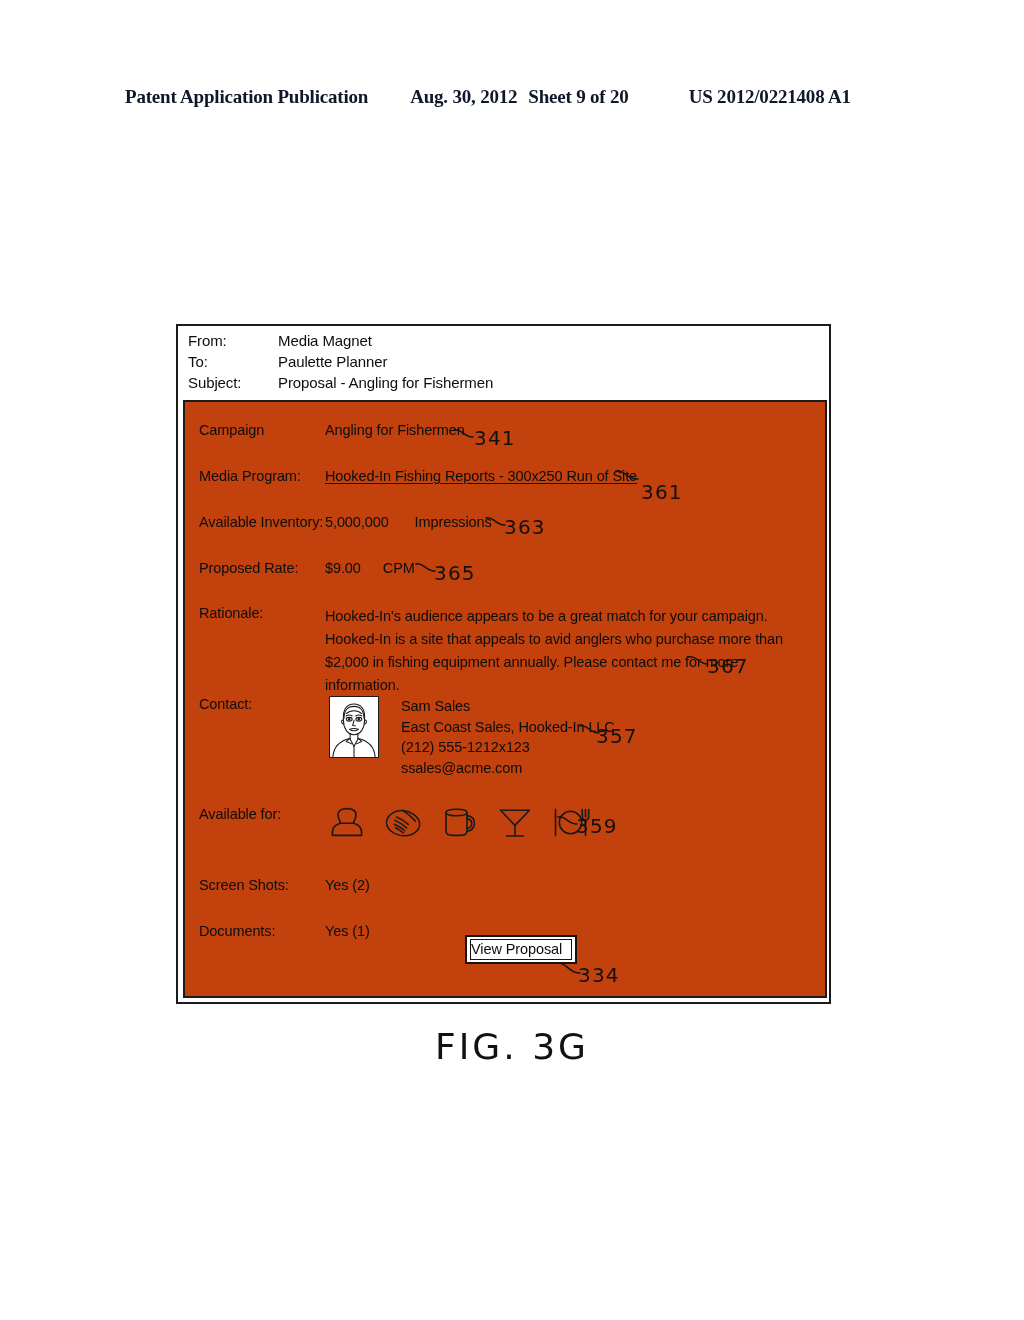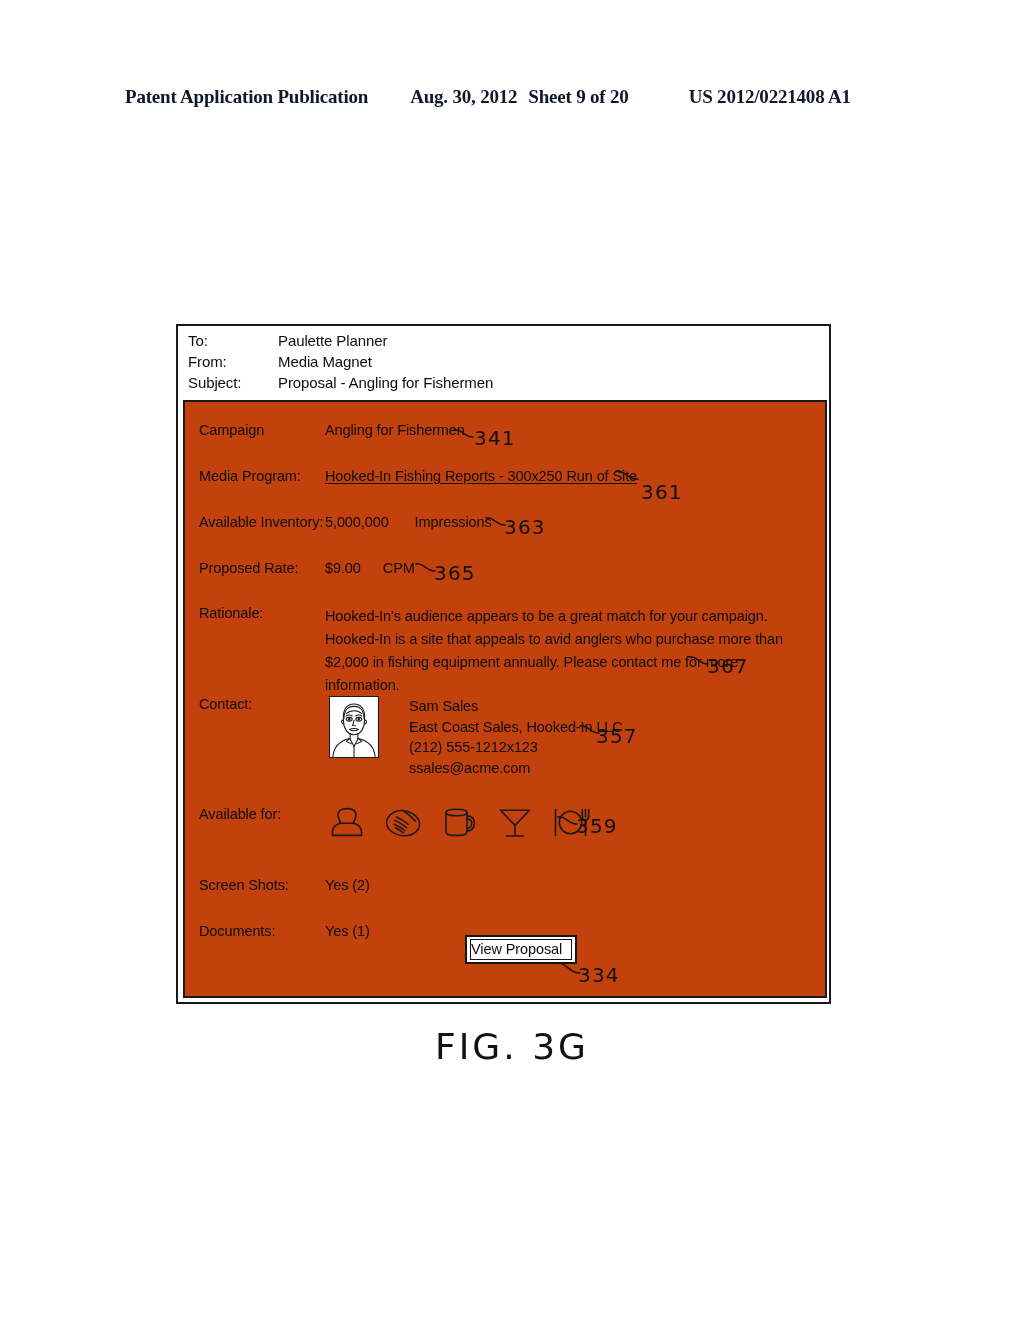--- a/index.html
+++ b/index.html
@@ -104,21 +104,20 @@
     width: 490px;
     line-height: 23px;
     font-size: 14.5px;
   }
 
   
   .contact-wrap {
     display: flex;
     align-items: flex-start;
     padding-left: 4px;
-    gap: 8px;
   }
   .portrait {
     width: 50px;
     height: 62px;
     border: 1.5px solid #1a1a1a;
     box-sizing: border-box;
     flex: 0 0 50px;
     background: #fff;
   }
   .contact-lines {
@@ -191,26 +190,26 @@
   <span class="ph-title">Patent Application Publication</span>
   <span class="ph-date">Aug. 30, 2012</span>
   <span class="ph-sheet">Sheet 9 of 20</span>
   <span class="ph-num">US 2012/0221408 A1</span>
 </div>
 
 <div class="fig-frame">
 
   <div class="mail-head">
     <div class="mail-row">
+      <span class="mh-label">From:</span>
+      <span class="mh-value">Media Magnet</span>
+    </div>
+    <div class="mail-row">
       <span class="mh-label">To:</span>
       <span class="mh-value">Paulette Planner</span>
-    </div>
-    <div class="mail-row">
-      <span class="mh-label">From:</span>
-      <span class="mh-value">Media Magnet</span>
     </div>
     <div class="mail-row">
       <span class="mh-label">Subject:</span>
       <span class="mh-value">Proposal - Angling for Fishermen</span>
     </div>
   </div>
 
   <div class="mail-body">
 
     <div class="field-row" style="left:0; top:20px; width:100%;">

